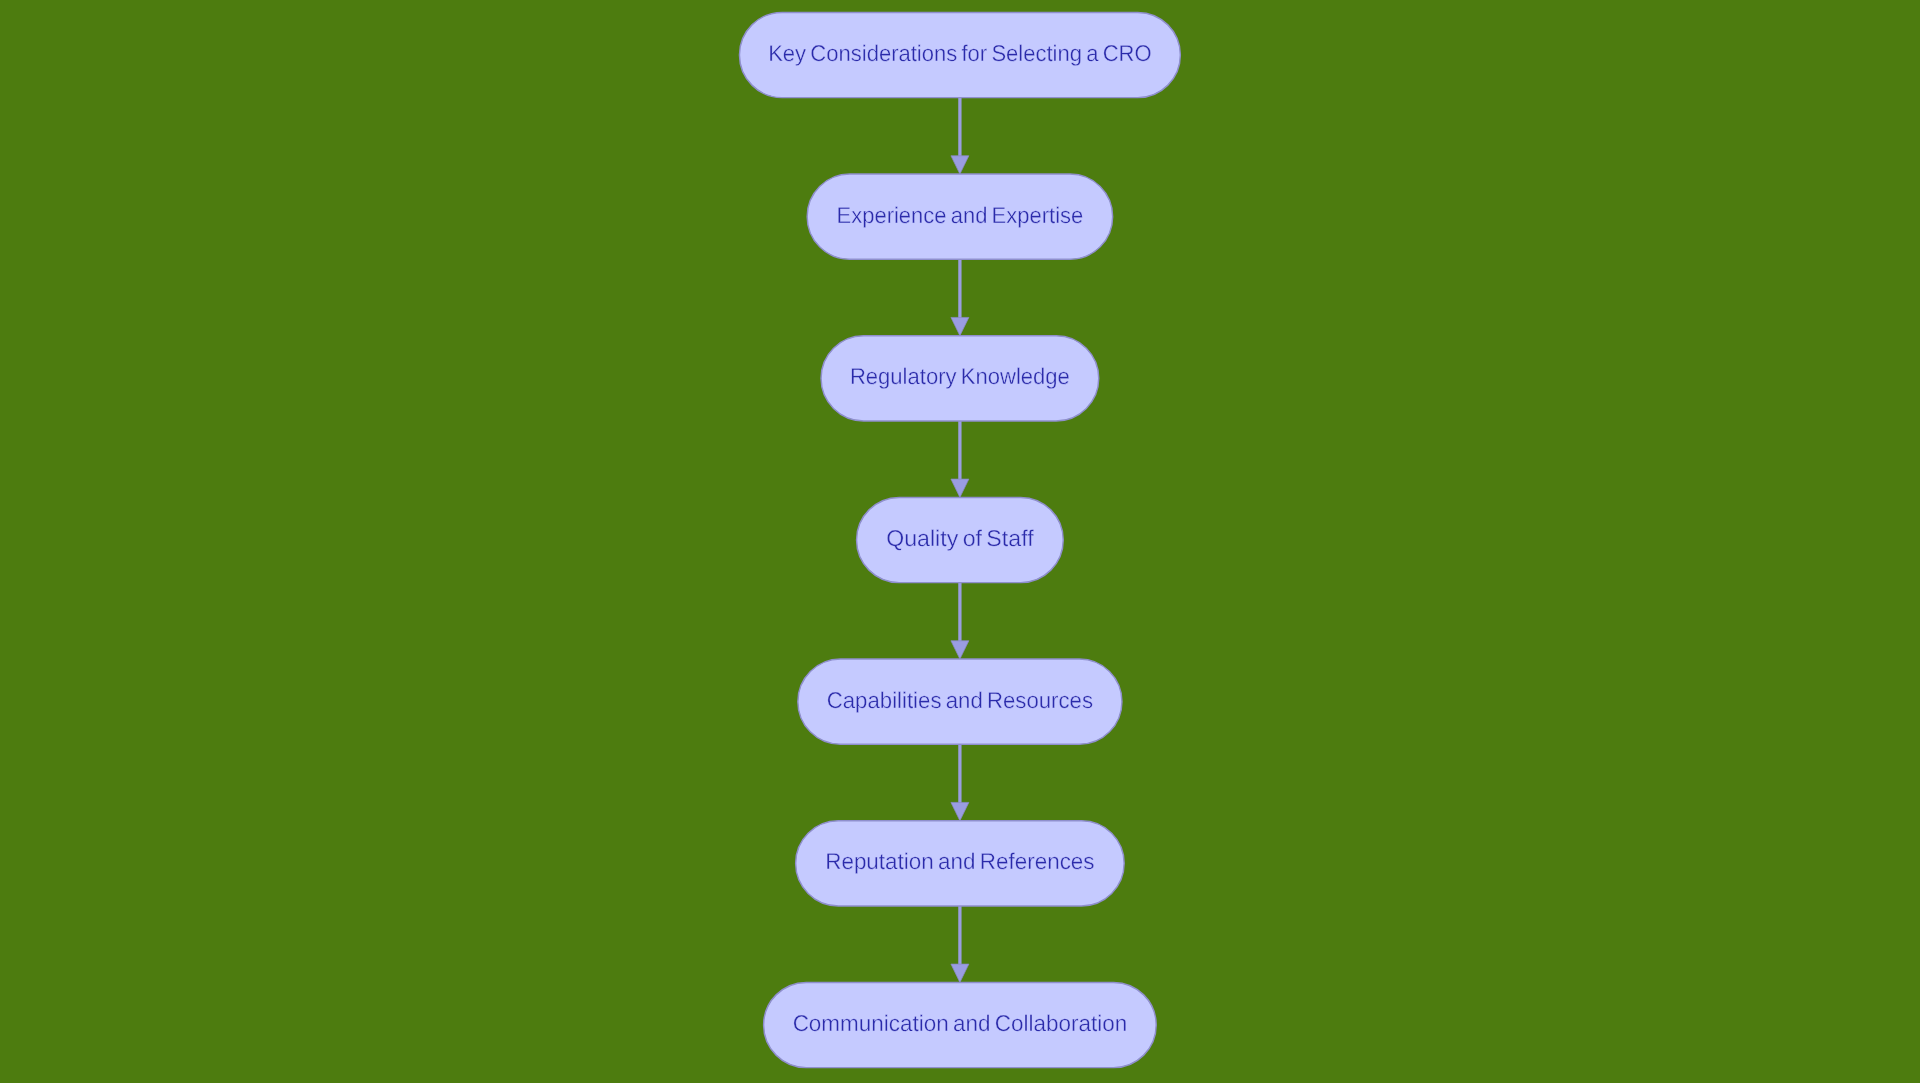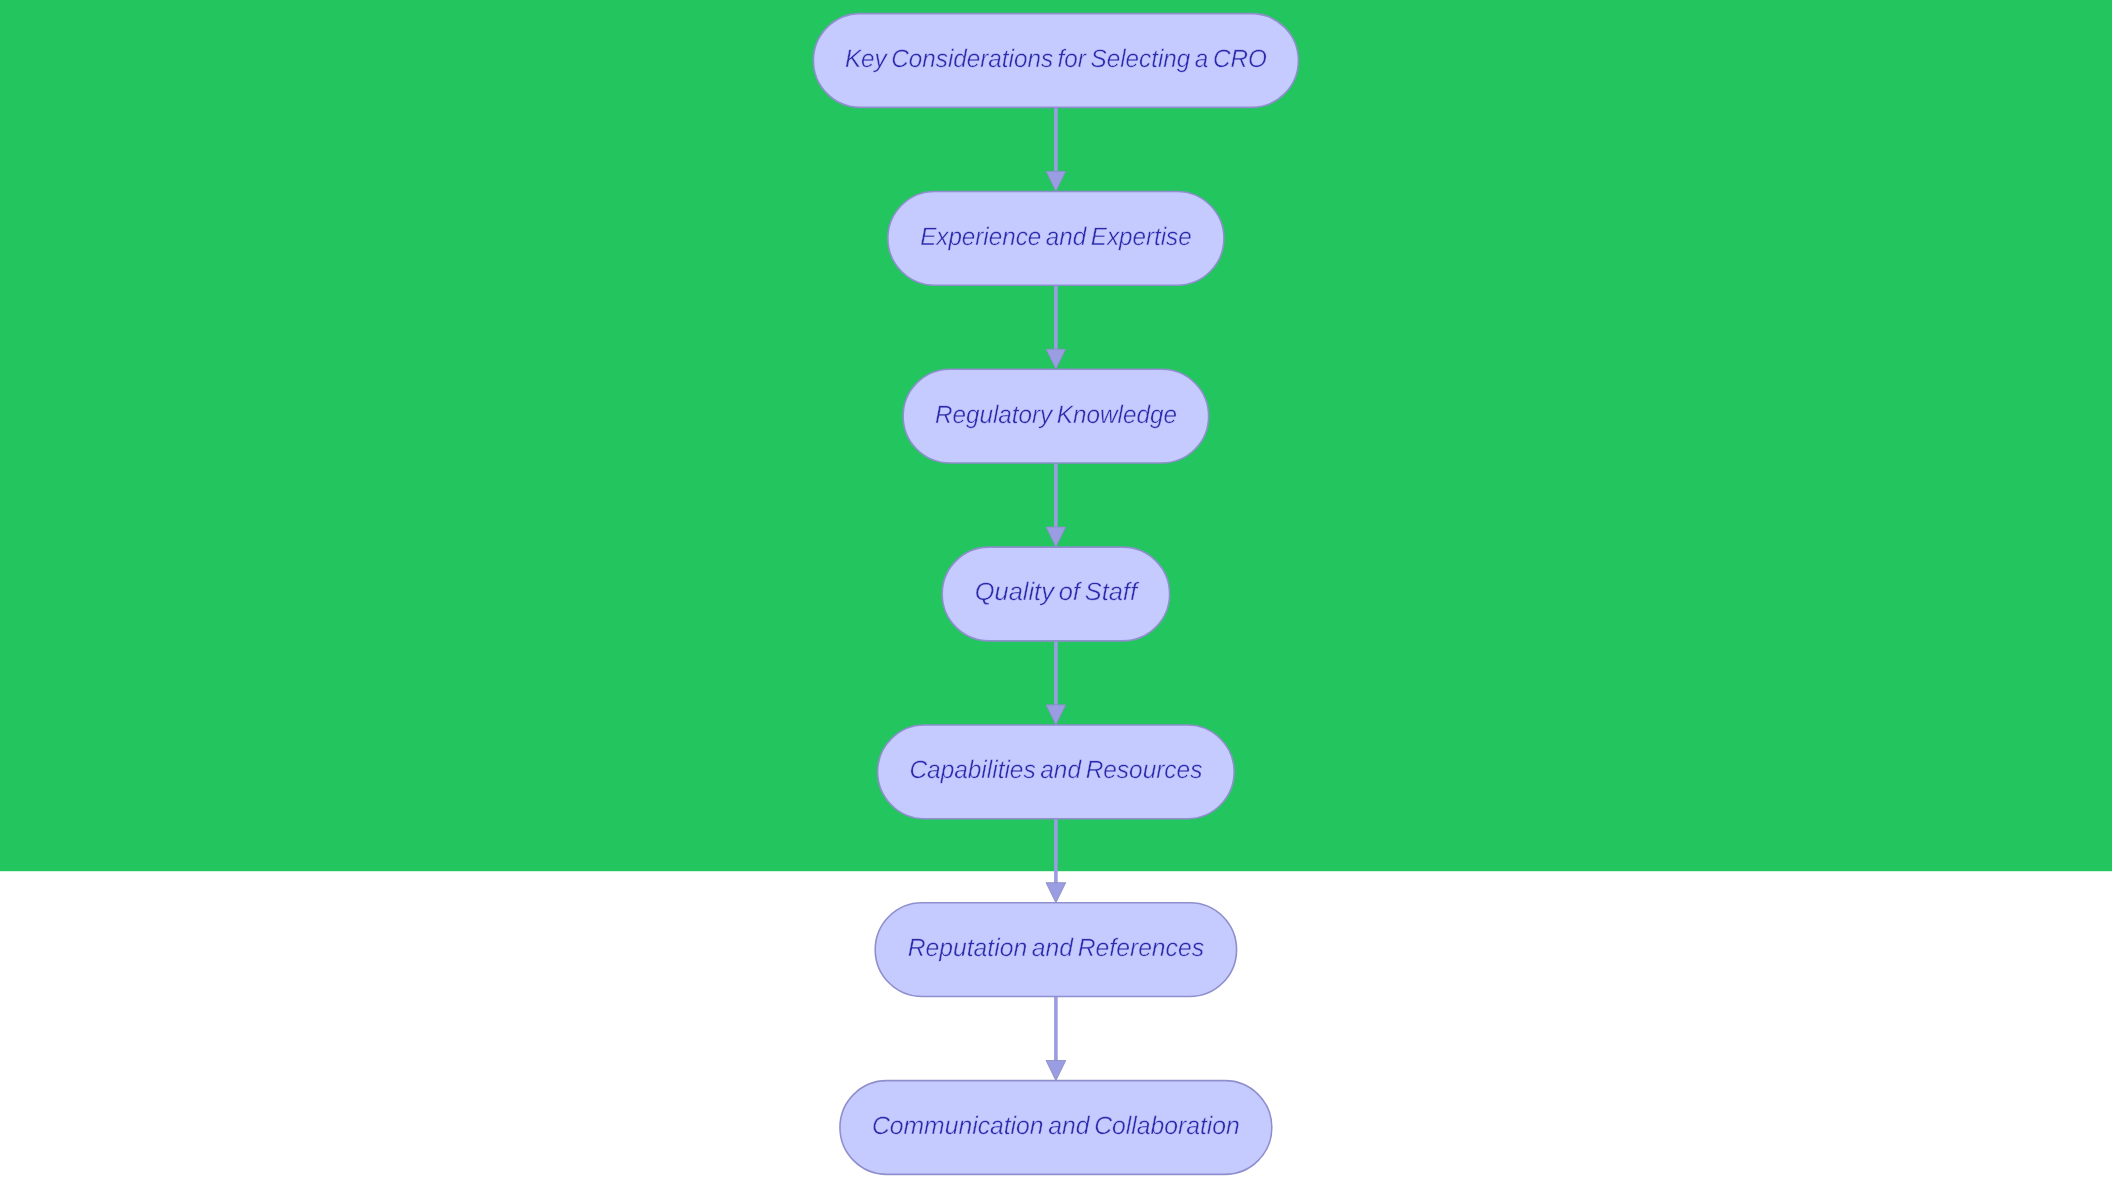--- a/index.html
+++ b/index.html
@@ -3,21 +3,21 @@
 <meta charset="utf-8">
 <title>Key Considerations for Selecting a CRO</title>
 <style>
   html, body { margin:0; padding:0; background:#ffffff; }
   body {
     width:1920px; height:1083px; overflow:hidden;
     font-family:"Liberation Sans", sans-serif;
     -webkit-font-smoothing:antialiased;
     text-rendering:geometricPrecision;
   }
-  #stage { position:relative; width:1920px; height:792px; background:#22c55e;font-style:italic; }
+  #stage { position:relative; width:1920px; height:1083px; background:#4d7c0f; }
   svg.flow { position:absolute; left:0; top:0; width:1920px; height:1083px; display:block; }
 
   .node-rect {
     fill:#c5caff;
     stroke:#8f8fcd;
     stroke-width:1.45px;
   }
   .node-label {
     fill:#2a2aaa;
     font-family:"Liberation Sans", sans-serif;

